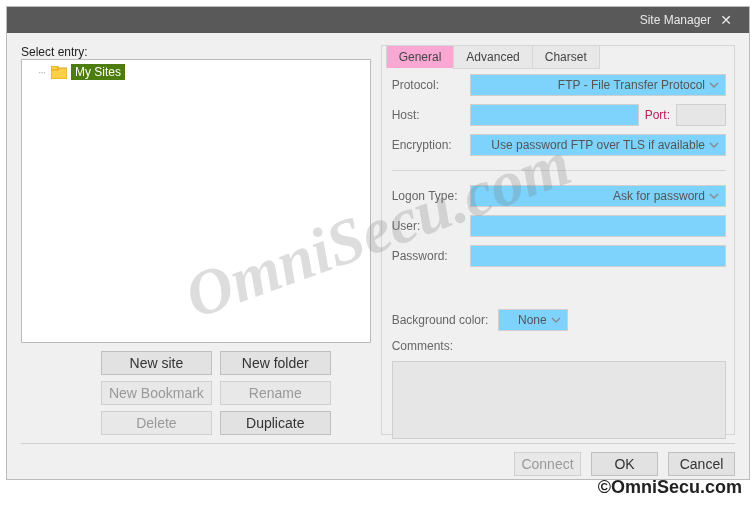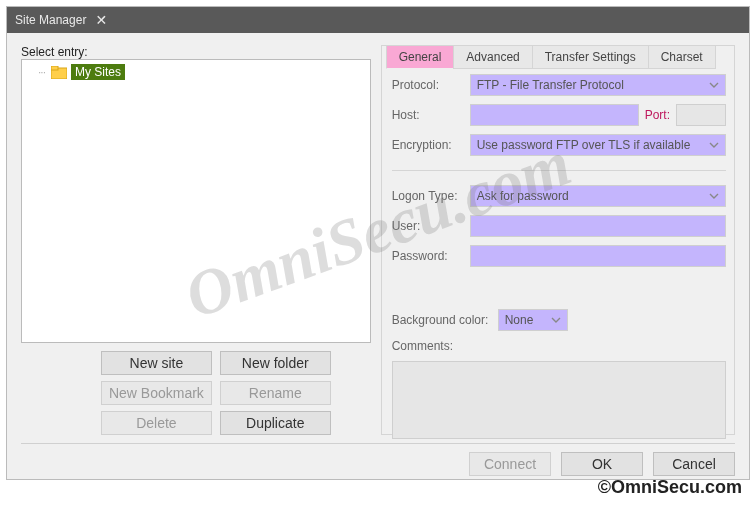--- a/index.html
+++ b/index.html
@@ -17,21 +17,21 @@
     width: 744px;
     height: 474px;
     border: 1px solid #bbb;
     background: #f0f0f0;
   }
   .titlebar {
     background: #595959;
     height: 26px;
     display: flex;
     align-items: center;
-    justify-content: flex-start;
+    justify-content: flex-end;
     padding: 0 8px;
     color: #e9e9e9;
   }
   .titlebar .title { font-size: 12px; }
   .titlebar .close {
     font-size: 14px;
     font-family: "Segoe UI Symbol", sans-serif;
     color: #e9e9e9;
     width: 30px; text-align: center;
     cursor: default;
@@ -136,25 +136,26 @@
   }
   .row .lbl {
     width: 72px;
     color: #666;
   }
   .row .lbl.lblw { width: 100px; }
   input.inp, .sel {
     flex: 1;
     height: 22px;
     border: 1px solid #cfcfcf;
-    background: #c4b5fd;
+    background: #7dd3fc;
     color: #555;
     padding: 8px 6px;
     font-family: inherit;
     font-size: 12px;
+    justify-content: flex-end;
   }
   .sel {
     position: relative;
     display: flex;
     align-items: center;
     padding-right: 20px;
   }
   .sel .chev {
     position: absolute;
     right: 6px; top: 5px;
@@ -188,21 +189,21 @@
     border: none;
     border-top: 1px solid #d0d0d0;
     margin: 8px 14px;
   }
   .footer {
     display: flex;
     justify-content: flex-end;
     gap: 10px;
     padding: 0 14px 10px 14px;
   }
-  .footer .btn { width: 82px; }
+  .footer .btn { width: 67px; }
   .watermark-brand {
     position: absolute;
     left: 50%; top: 230px;
     transform: translate(-50%, -50%) rotate(-20deg);
     font-size: 64px;
     font-weight: bold;
     font-style: italic;
     color: rgba(120,120,120,0.25);
     white-space: nowrap;
     pointer-events: none;
@@ -248,21 +249,20 @@
         <button class="btn disabled">Rename</button>
         <button class="btn disabled">Delete</button>
         <button class="btn">Duplicate</button>
       </div>
     </div>
 
     <div class="right">
       <div class="tabs">
         <div class="tab active">General</div>
         <div class="tab">Advanced</div>
-        <div class="tab">Transfer Settings</div>
         <div class="tab">Charset</div>
       </div>
 
       <div class="form">
         <div class="row">
           <span class="lbl">Protocol:</span>
           <div class="sel">
             <span>FTP - File Transfer Protocol</span>
             <span class="chev">
                 <svg width="10" height="10">

